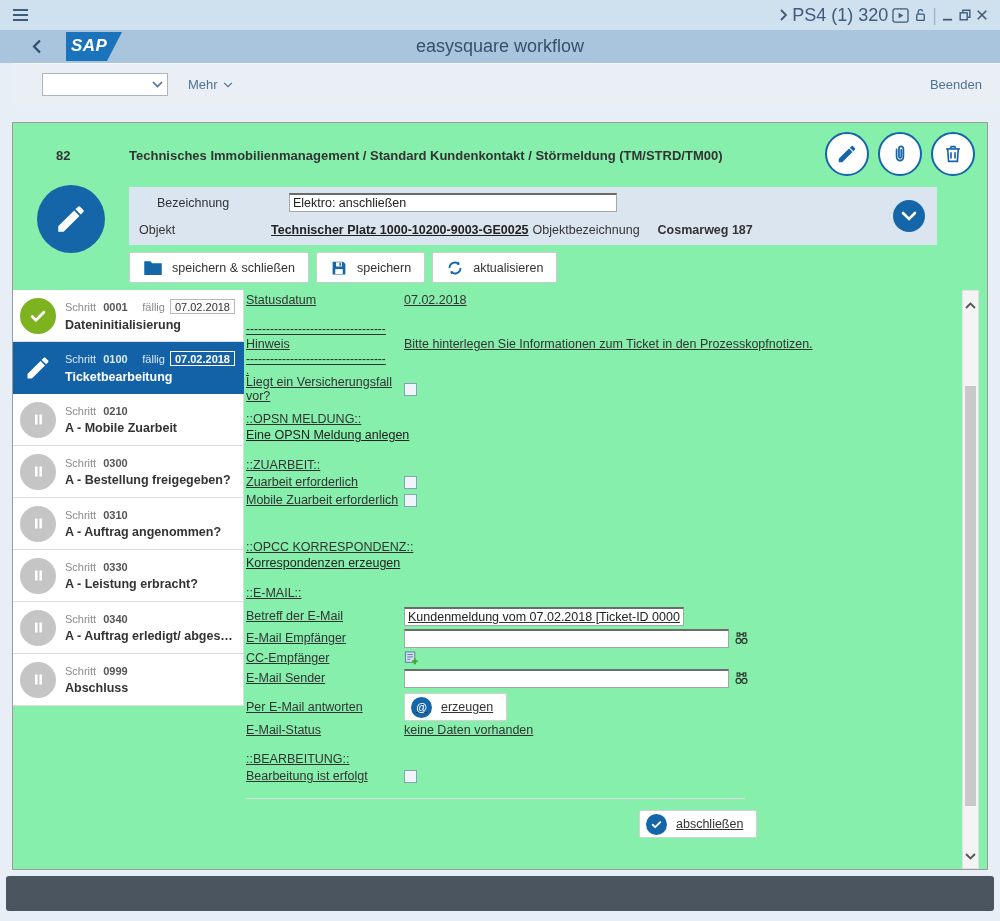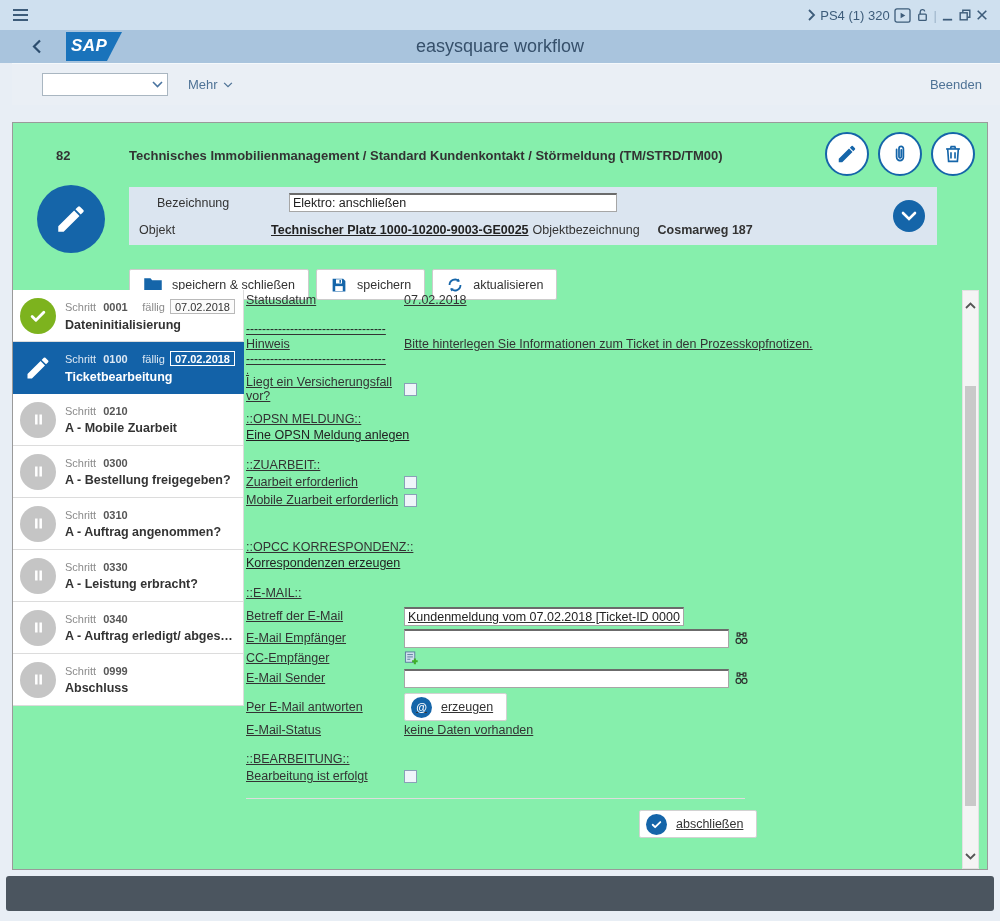--- a/index.html
+++ b/index.html
@@ -7,21 +7,21 @@
   body {
     width:1000px; height:921px; position:relative; overflow:hidden;
     font-family:"Liberation Sans", sans-serif; font-size:12.5px; color:#333;
     background:#e8eef5;
   }
   svg { display:block; }
 
   
   .titlebar { position:absolute; left:0; top:0; width:100%; height:30px;
     background:#cfe0ef; display:flex; align-items:center; padding:0 12px; color:#3d5c7a; }
-  .tb-right { margin-left:auto; display:flex; align-items:center; gap:4px; font-size:13px; }
+  .tb-right { margin-left:auto; display:flex; align-items:center; gap:4px; font-size:18px; }
   .tb-sep { color:#9db4c9; }
 
   
   .app-header { position:absolute; left:0; top:30px; width:100%; height:33px;
     background:#a9c4dd; display:flex; align-items:center; }
   .back-btn { margin-left:32px; color:#2c4d6e; cursor:pointer; }
   .sap-logo { margin-left:24px; position:relative; width:56px; height:29px; }
   .sap-logo .sap-text { position:absolute; left:5px; top:4px; color:#fff; font-weight:bold;
     font-style:italic; font-size:17px; letter-spacing:0.5px; }
   .app-title { position:absolute; left:0; width:100%; text-align:center; color:#36506b; font-size:18px; pointer-events:none; }
@@ -55,21 +55,21 @@
   .fp-label { width:132px; flex-shrink:0; }
   .sap-input { height:19px; border:1px solid #a6a6a6; border-top:2px solid #6b6b6b;
     background:#fff; font-family:"Liberation Sans",sans-serif; font-size:12.5px; padding:0 3px; color:#222; }
   .bez-input { width:328px; }
   .obj-link { font-weight:bold; text-decoration:underline; color:#222; cursor:pointer; }
   .objb-label { margin-left:4px; }
   .objb-value { margin-left:18px; font-weight:bold; }
   .fp-chevron { position:absolute; right:12px; top:13px; width:32px; height:32px; border-radius:50%;
     background:#1565a9; display:flex; align-items:center; justify-content:center; cursor:pointer; border:none; padding:0; }
 
-  .action-row { position:absolute; left:116px; top:146px; display:flex; gap:7px; }
+  .action-row { position:absolute; left:116px; top:129px; display:flex; gap:7px; }
   .act-btn { height:31px; border:1px solid #ccc; background:#fff; border-radius:2px;
     display:flex; align-items:center; gap:9px; padding:0 13px; font-size:12.5px; color:#333;
     font-family:"Liberation Sans",sans-serif; cursor:pointer; }
   .act-btn .ic { color:#1565a9; }
 
   
   .steps { position:absolute; left:0; top:167px; width:231px; }
   .step { height:52px; background:#fff; border-bottom:1px solid #dcdcdc; border-right:1px solid #dcdcdc;
     display:flex; align-items:center; padding-left:7px; cursor:pointer; }
   .step-ic { width:36px; height:36px; border-radius:50%; margin-right:9px; flex-shrink:0;

